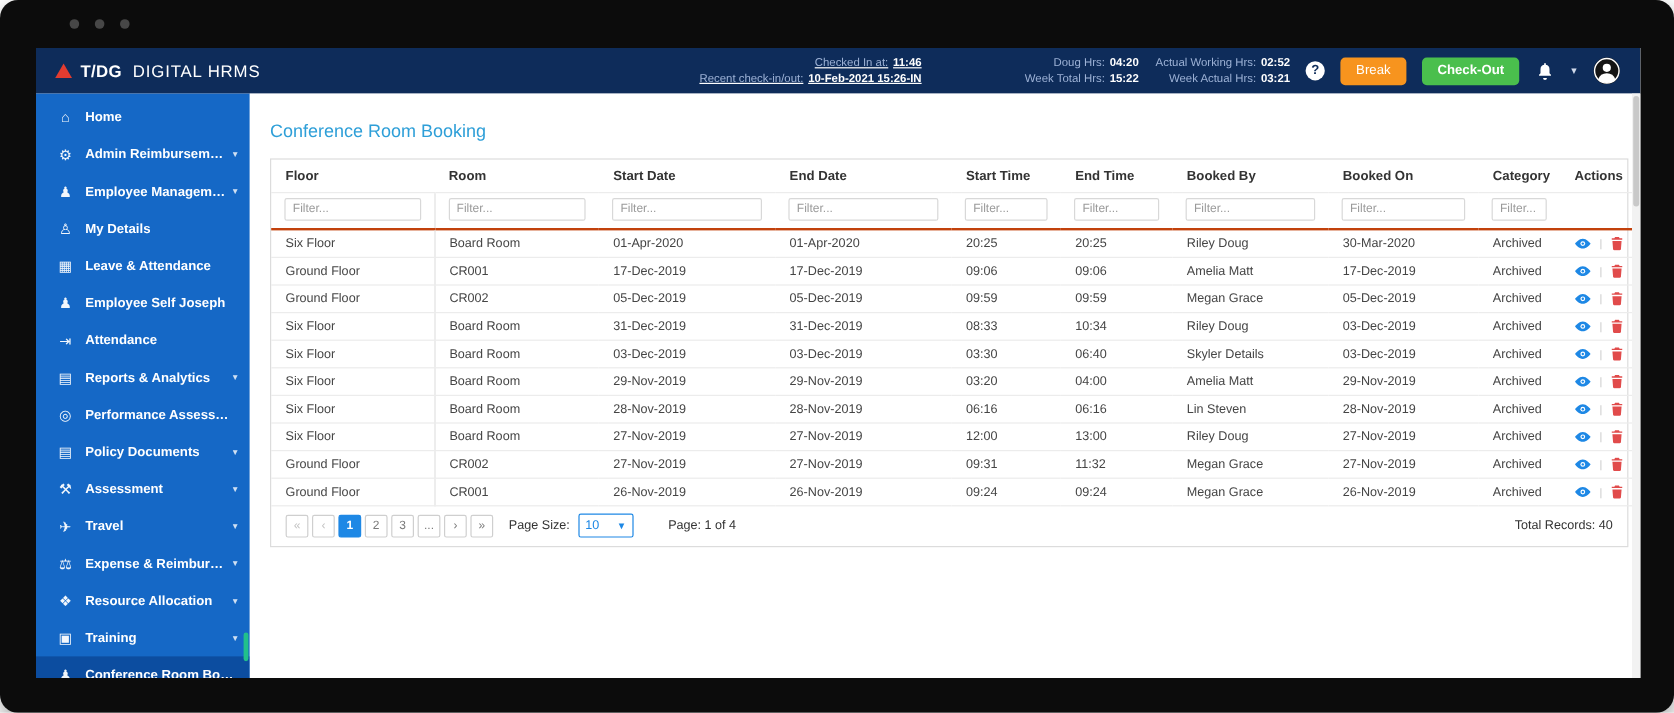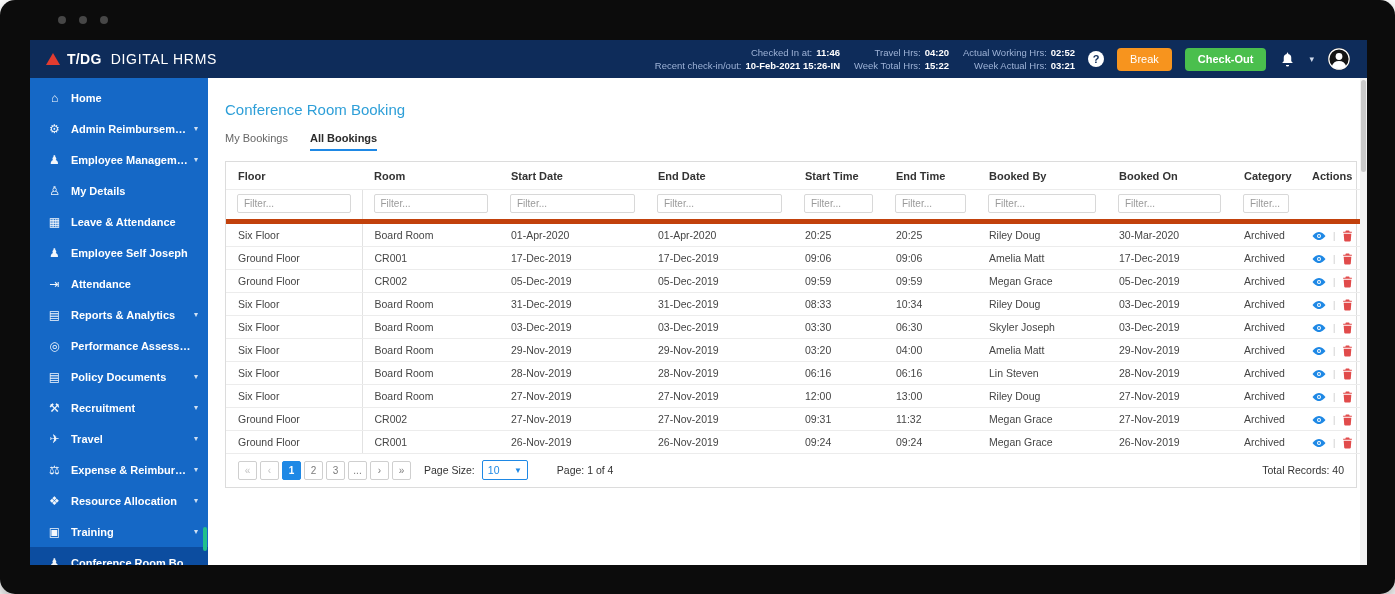--- a/index.html
+++ b/index.html
@@ -16,21 +16,21 @@
 
   
   .topbar{height:38px;background:#0e2c5a;display:flex;align-items:center;padding:0 16px;color:#fff;flex-shrink:0;}
   .brand{display:flex;align-items:center;gap:7px;cursor:pointer;}
   .logo-mark{width:0;height:0;border-left:7px solid transparent;border-right:7px solid transparent;border-bottom:12px solid #e23c30;}
   .brand-name{font-size:14px;font-weight:700;letter-spacing:.3px;}
   .brand-product{font-size:14px;font-weight:400;letter-spacing:.7px;margin-left:2px;}
   .topbar-right{margin-left:auto;display:flex;align-items:center;gap:13px;}
   .stat-groups{display:flex;align-items:center;gap:14px;}
   .stat-group{text-align:right;font-size:9.5px;line-height:13px;white-space:nowrap;}
-  .stat-group:first-child{}
+  .stat-group:first-child{margin-right:72px;text-decoration:underline;}
   .stat-label{color:#9db2d6;margin-right:4px;}
   .stat-value{font-weight:700;color:#fff;}
   .help-badge{width:16px;height:16px;border-radius:50%;background:#fff;color:#0e2c5a;font-size:11px;font-weight:700;display:flex;align-items:center;justify-content:center;cursor:pointer;}
   .btn{border:none;border-radius:4px;color:#fff;font-size:11px;padding:5px 13px;font-family:inherit;cursor:pointer;line-height:13px;}
   .btn-break{background:#f7941e;}
   .btn-checkout{background:#4abf4d;font-weight:700;}
   .bell-wrap,.avatar-wrap{display:flex;align-items:center;cursor:pointer;}
   .top-chev{font-size:9px;color:#cfd9ea;cursor:pointer;}
 
   
@@ -50,21 +50,21 @@
   .page-title{font-size:15px;color:#2e9fd8;font-weight:500;margin-bottom:14px;}
   .tabs{display:flex;gap:22px;margin-bottom:10px;}
   .tab{font-size:11px;color:#666;padding-bottom:5px;cursor:pointer;}
   .tab.active{color:#2b2b2b;font-weight:700;border-bottom:2px solid #1e88e5;}
 
   .panel{border:1px solid #dcdcdc;background:#fff;}
   .group-hint{padding:9px 12px;font-size:10.5px;color:#555;border-bottom:1px solid #dcdcdc;cursor:default;}
 
   table.grid{width:100%;border-collapse:collapse;table-layout:fixed;}
   .grid th{font-size:11px;color:#333;text-align:left;font-weight:700;padding:8px 12px 7px;border-bottom:1px solid #ececec;white-space:nowrap;overflow:hidden;cursor:pointer;}
-  .filter-row td{padding:3px 11px 6px;border-bottom:5px solid #c2410c;}
+  .filter-row td{padding:3px 11px 6px;border-bottom:2px solid #c2410c;}
   .filter-row td:first-child{border-right:1px solid #e2e2e2;}
   .filter-input{width:100%;height:19px;border:1px solid #d8d8d8;border-radius:2px;font-size:10px;padding:0 6px;color:#555;font-family:inherit;}
   .filter-input::placeholder{color:#9a9a9a;}
   .data-row td{font-size:10.5px;color:#454545;padding:5px 12px;border-bottom:1px solid #ececec;white-space:nowrap;overflow:hidden;}
   .data-row td:first-child{border-right:1px solid #e2e2e2;}
   .actions-cell{padding:3px 12px !important;}
   .act-btn{display:inline-flex;vertical-align:middle;cursor:pointer;}
   .act-sep{color:#c9c9c9;margin:0 4px;font-size:9px;vertical-align:middle;}
 
   .pager{display:flex;align-items:center;padding:6px 12px 7px;font-size:10.5px;color:#333;}
@@ -100,21 +100,21 @@
         <span class="brand-name">T/DG</span>
         <span class="brand-product">DIGITAL HRMS</span>
       </div>
       <div class="topbar-right">
         <div id="stat-groups" class="stat-groups">
             <div class="stat-group">
               <div class="stat-line"><span class="stat-label">Checked In at:</span><span class="stat-value">11:46</span></div>
               <div class="stat-line"><span class="stat-label">Recent check-in/out:</span><span class="stat-value">10-Feb-2021 15:26-IN</span></div>
             </div>
             <div class="stat-group">
-              <div class="stat-line"><span class="stat-label">Travel Hrs:</span><span class="stat-value">04:20</span></div>
+              <div class="stat-line"><span class="stat-label">Doug Hrs:</span><span class="stat-value">04:20</span></div>
               <div class="stat-line"><span class="stat-label">Week Total Hrs:</span><span class="stat-value">15:22</span></div>
             </div>
             <div class="stat-group">
               <div class="stat-line"><span class="stat-label">Actual Working Hrs:</span><span class="stat-value">02:52</span></div>
               <div class="stat-line"><span class="stat-label">Week Actual Hrs:</span><span class="stat-value">03:21</span></div>
             </div>
           </div>
         <span class="help-badge">?</span>
         <button class="btn btn-break">Break</button>
         <button class="btn btn-checkout">Check-Out</button>
@@ -177,21 +177,21 @@
               <span class="side-glyph">◎</span>
               <span class="side-label">Performance Assessment</span>
             </div>
             <div class="side-item">
               <span class="side-glyph">▤</span>
               <span class="side-label">Policy Documents</span>
               <span class="side-chev">▾</span>
             </div>
             <div class="side-item">
               <span class="side-glyph">⚒</span>
-              <span class="side-label">Recruitment</span>
+              <span class="side-label">Assessment</span>
               <span class="side-chev">▾</span>
             </div>
             <div class="side-item">
               <span class="side-glyph">✈</span>
               <span class="side-label">Travel</span>
               <span class="side-chev">▾</span>
             </div>
             <div class="side-item">
               <span class="side-glyph">⚖</span>
               <span class="side-label">Expense &amp; Reimbursement</span>
@@ -210,24 +210,20 @@
             <div class="side-item active">
               <span class="side-glyph">♟</span>
               <span class="side-label">Conference Room Booking</span>
             </div>
           </div>
         <span class="side-scrollthumb"></span>
       </nav>
 
       <main class="main">
         <h1 class="page-title">Conference Room Booking</h1>
-        <div id="tabs" class="tabs">
-            <div class="tab">My Bookings</div>
-            <div class="tab active">All Bookings</div>
-          </div>
 
         <section class="panel">
 
           <table class="grid">
             <colgroup>
               <col style="width:136px">
                 <col style="width:137px">
                 <col style="width:147px">
                 <col style="width:147px">
                 <col style="width:91px">
@@ -367,22 +363,22 @@
                       </svg>
                     </span>
 </td>
                 </tr>
                 <tr class="data-row">
                   <td>Six Floor</td>
                   <td>Board Room</td>
                   <td>03-Dec-2019</td>
                   <td>03-Dec-2019</td>
                   <td>03:30</td>
-                  <td>06:30</td>
-                  <td>Skyler Joseph</td>
+                  <td>06:40</td>
+                  <td>Skyler Details</td>
                   <td>03-Dec-2019</td>
                   <td>Archived</td>
                   <td class="actions-cell">
   <span class="act-btn">
                       <svg width="14" height="12" viewBox="0 0 24 20">
                         <path fill="#1e88e5" d="M12 3C6.5 3 2.6 8 1.2 9.6a.7.7 0 0 0 0 .9C2.6 12 6.5 17 12 17s9.4-5 10.8-6.5a.7.7 0 0 0 0-.9C21.4 8 17.5 3 12 3z"></path>
                         <circle cx="12" cy="10" r="3.4" fill="#fff"></circle>
                         <circle cx="12" cy="10" r="1.7" fill="#1e88e5"></circle>
                       </svg>
                     </span>

